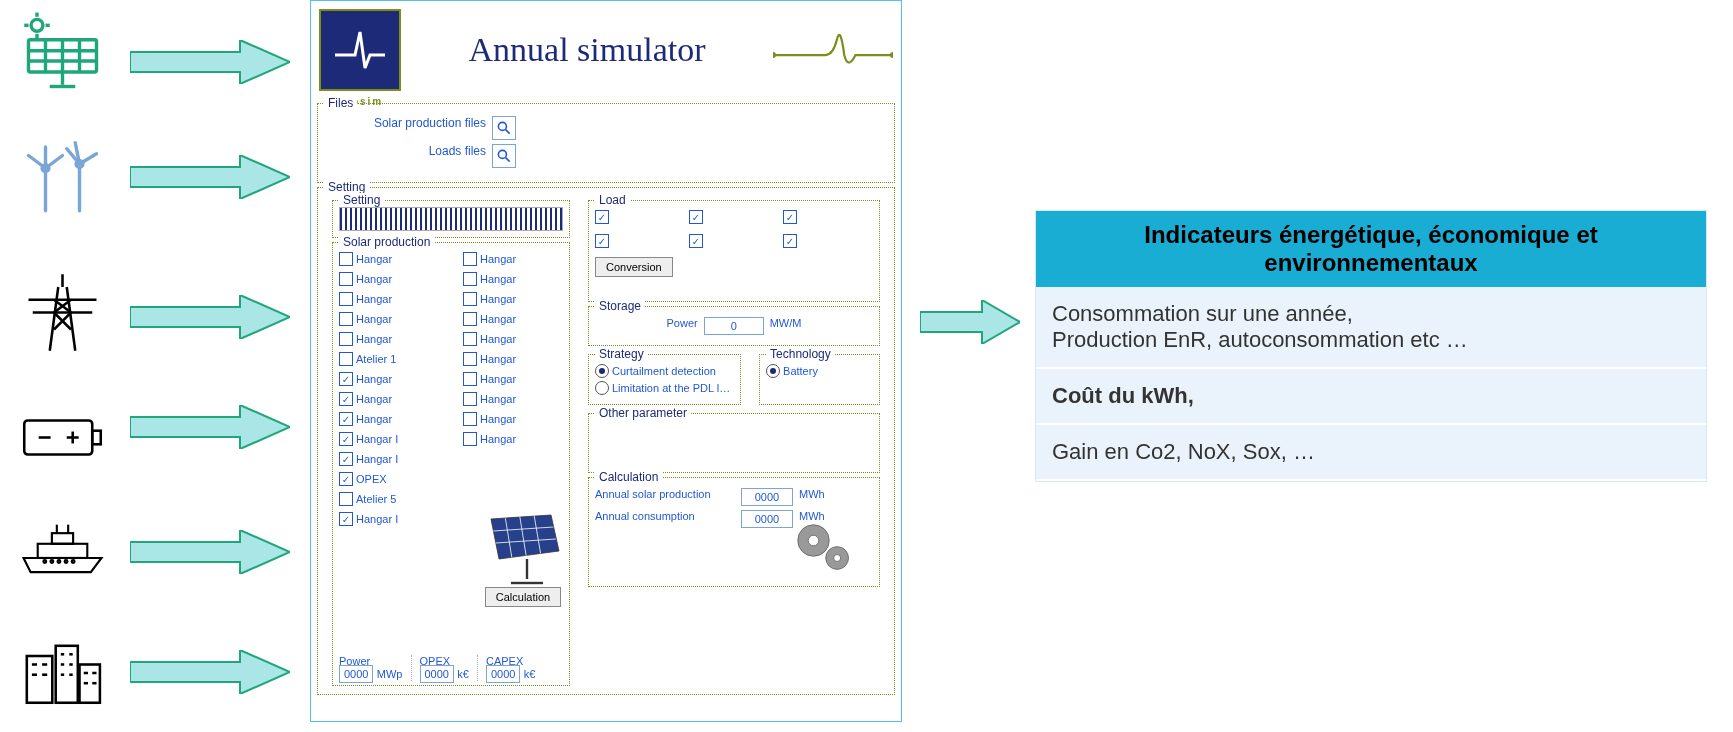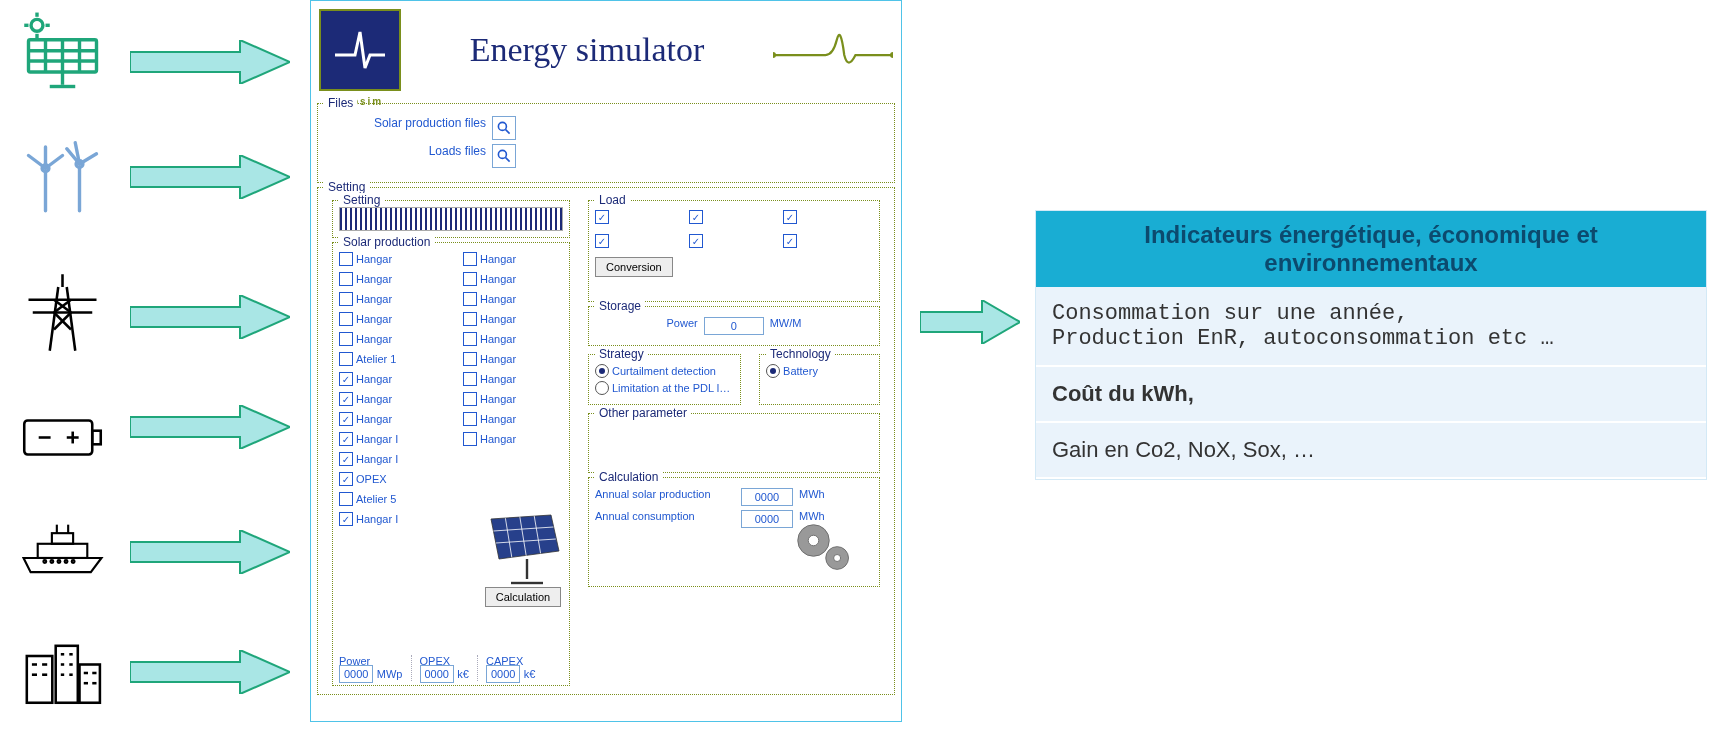--- a/index.html
+++ b/index.html
@@ -137,21 +137,21 @@
   
   .outputs{
     position:absolute;
     left:1035px;
     top:210px;
     width:670px;
     border:1px solid #d3e9f6;
     font-size:22px;
   }
   .outputs .hdr{
-    background:#19add3;color:#0c4a6e;text-align:center;font-weight:bold;
+    background:#19add3;color:#000000;text-align:center;font-weight:bold;
     padding:10px 6px;font-size:24px;
   }
   .outputs .cell{
     background:#eaf3fb;padding:14px 16px;border-bottom:2px solid #fff;
   }
 </style>
 </head>
 <body>
 
 <div class="canvas">
@@ -283,21 +283,21 @@
   <div class="app">
     <div class="app-header">
       <div style="position:relative">
         <div class="logo">
           <svg viewBox="0 0 60 60" width="60" height="60">
               <path d="M5 35 L25 35 L30 12 L35 48 L40 35 L55 35" stroke="#fff" stroke-width="3" fill="none"></path>
             </svg>
         </div>
         <div class="logo-text">capsim</div>
       </div>
-      <div class="app-title">Energy simulator</div>
+      <div class="app-title">Annual simulator</div>
       <div class="waveform">
         <svg viewBox="0 0 160 60">
             <path d="M0 40 L70 40 Q80 40 85 20 Q90 0 95 40 Q100 60 110 40 L160 40" stroke="#7a8f1c" stroke-width="3" fill="none"></path>
             <circle cx="0" cy="40" r="4" fill="#7a8f1c"></circle>
             <circle cx="160" cy="40" r="4" fill="#7a8f1c"></circle>
           </svg>
       </div>
     </div>
 
     <div class="fs">
@@ -564,20 +564,20 @@
             </div>
           </div>
         </div>
       </div>
     </div>
   </div>
 
   <div class="outputs">
     <div class="hdr">Indicateurs énergétique, économique et environnementaux</div>
     <div id="output-rows">
-        <div class="cell" style="white-space: pre-line; font-family: Liberation Mono, monospace;">Consommation sur une année,
+        <div class="cell" style="white-space: pre-line;">Consommation sur une année,
 Production EnR, autoconsommation etc …</div>
         <div class="cell" style="white-space: pre-line; font-weight: bold;">Coût du kWh,</div>
         <div class="cell" style="white-space: pre-line;">Gain en Co2, NoX, Sox, …</div>
       </div>
   </div>
 
 </div>
 
 </body></html>

